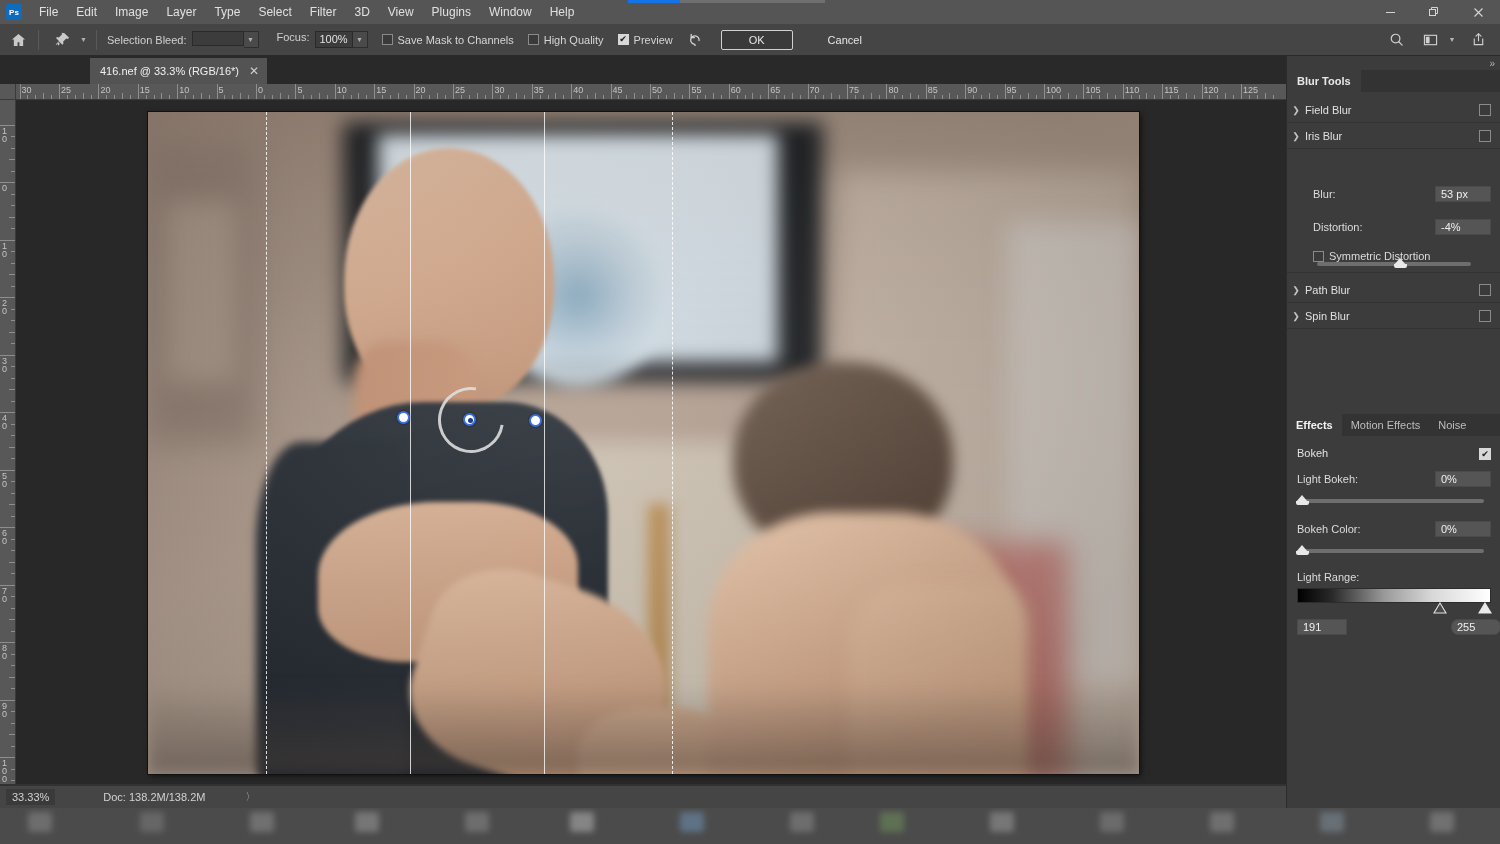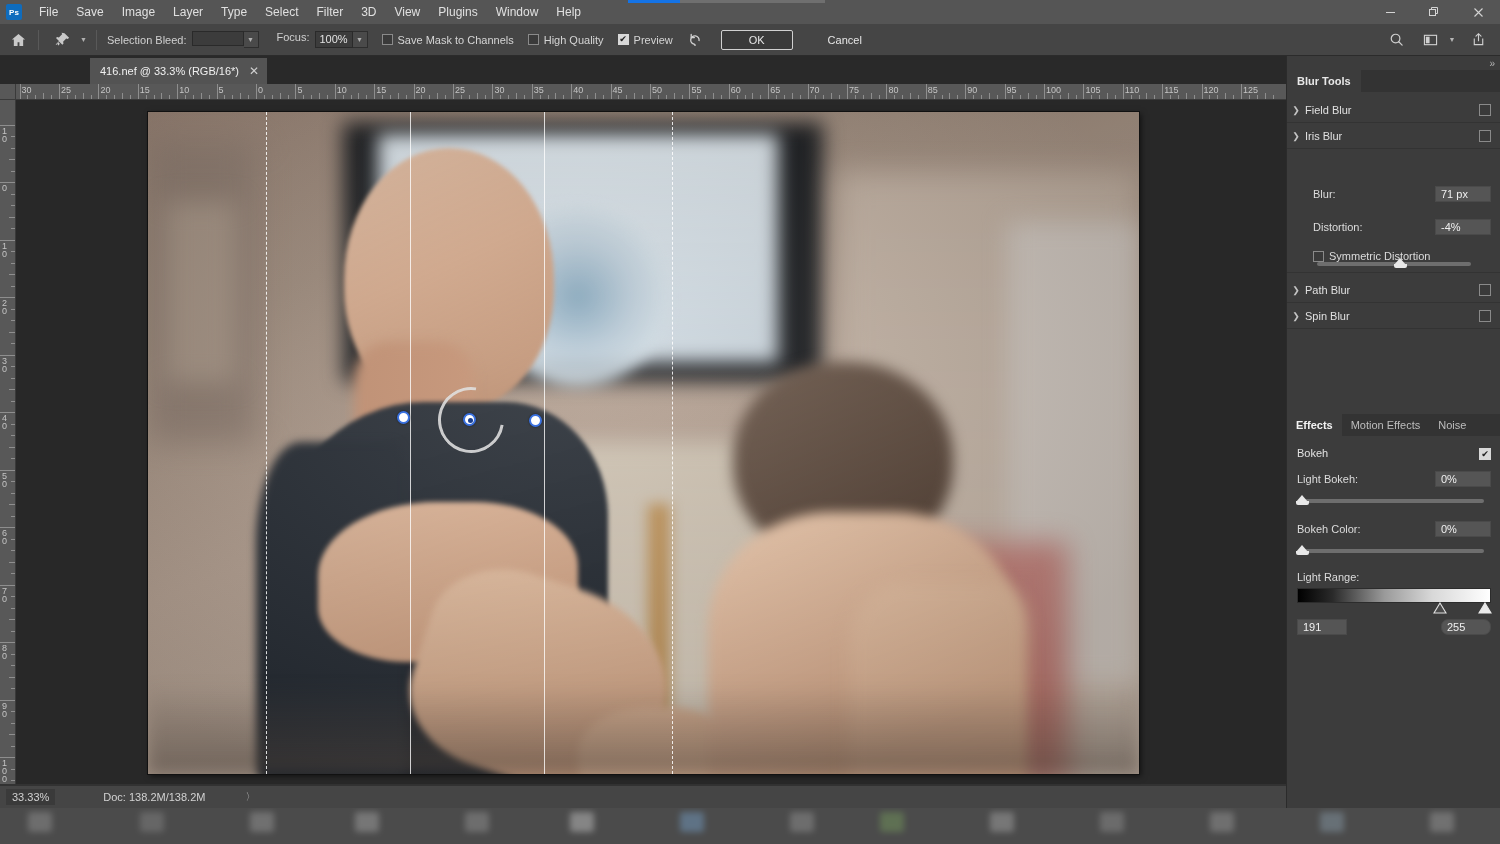--- a/index.html
+++ b/index.html
@@ -153,21 +153,21 @@
     <div class="tb-ico" style="left:1320px;background:#7f8f9a;"></div>
     <div class="tb-ico" style="left:1430px;background:#909090;"></div>
   </div>
 </div>
 
 <div id="ps-window">
 
   <div id="menubar">
     <div id="ps-logo">Ps</div>
     <div class="menu-item">File</div>
-    <div class="menu-item">Save</div>
+    <div class="menu-item">Edit</div>
     <div class="menu-item">Image</div>
     <div class="menu-item">Layer</div>
     <div class="menu-item">Type</div>
     <div class="menu-item">Select</div>
     <div class="menu-item">Filter</div>
     <div class="menu-item">3D</div>
     <div class="menu-item">View</div>
     <div class="menu-item">Plugins</div>
     <div class="menu-item">Window</div>
     <div class="menu-item">Help</div>
@@ -636,21 +636,21 @@
 
     <div class="blur-section" style="top:68px;">
       <div class="sec-arrow">❯</div>
       <div class="sec-title">Iris Blur</div>
       <div class="sec-ck"><span class="ck"></span></div>
     </div>
 
 
     <div class="ctl-row" style="top:129px;height:18px;">
       <span class="ctl-label">Blur:</span>
-      <span class="ctl-val">71 px</span>
+      <span class="ctl-val">53 px</span>
     </div>
     <div class="slider" style="left:30px;top:206px;width:154px;">
       <div class="sl-thumb" style="left:77px;">
           <div class="tri"></div>
           <div class="base"></div>
         </div>
     </div>
 
     <div class="ctl-row" style="top:162px;height:18px;">
       <span class="ctl-label">Distortion:</span>
@@ -727,16 +727,16 @@
         <svg width="14" height="12" viewBox="0 0 14 12">
             <path d="M7 1L13 11H1z" fill="#4a4a4a" stroke="#e0e0e0" stroke-width="1.1"></path>
           </svg>
       </div>
       <div class="lr-thumb" style="left:191px;top:166px;">
         <svg width="14" height="12" viewBox="0 0 14 12">
             <path d="M7 1L13 11H1z" fill="#eaeaea" stroke="#eaeaea" stroke-width="1.1"></path>
           </svg>
       </div>
       <div class="num-box" style="left:10px;top:183px;">191</div>
-      <div class="num-box" style="left:154px;top:183px;border-radius:7px;">255</div>
+      <div class="num-box" style="left:164px;top:183px;border-radius:7px;">255</div>
     </div>
   </div>
 </div>
 
 </body></html>

